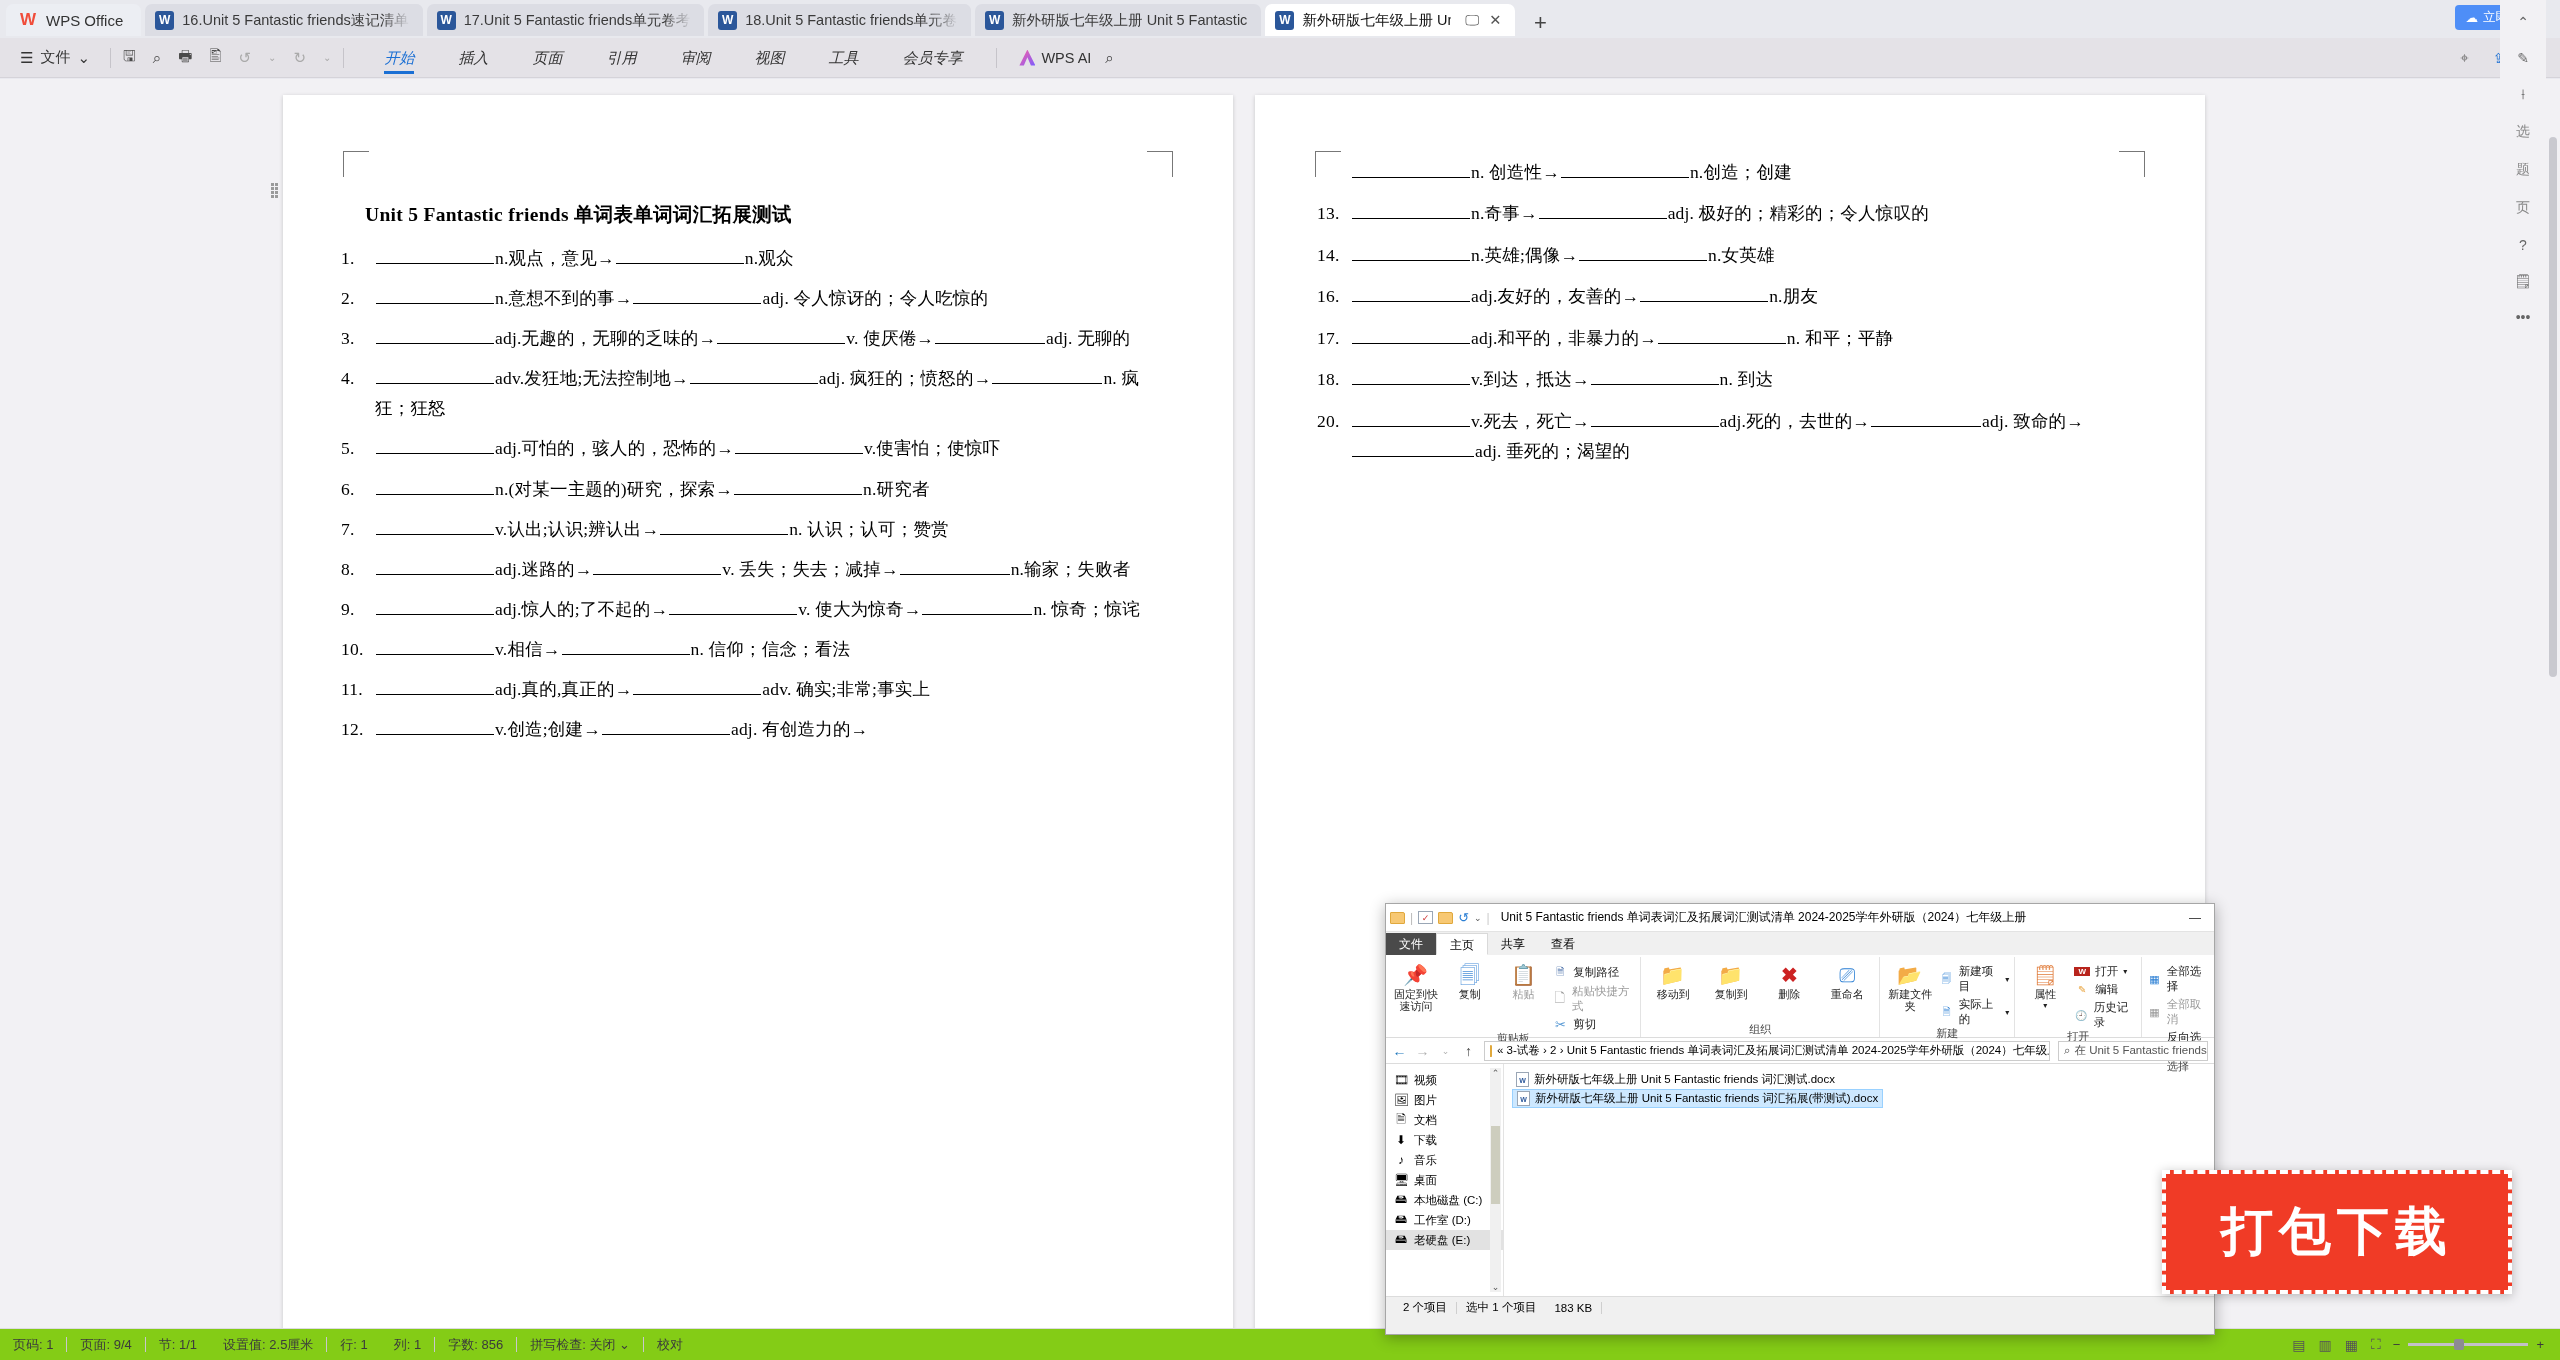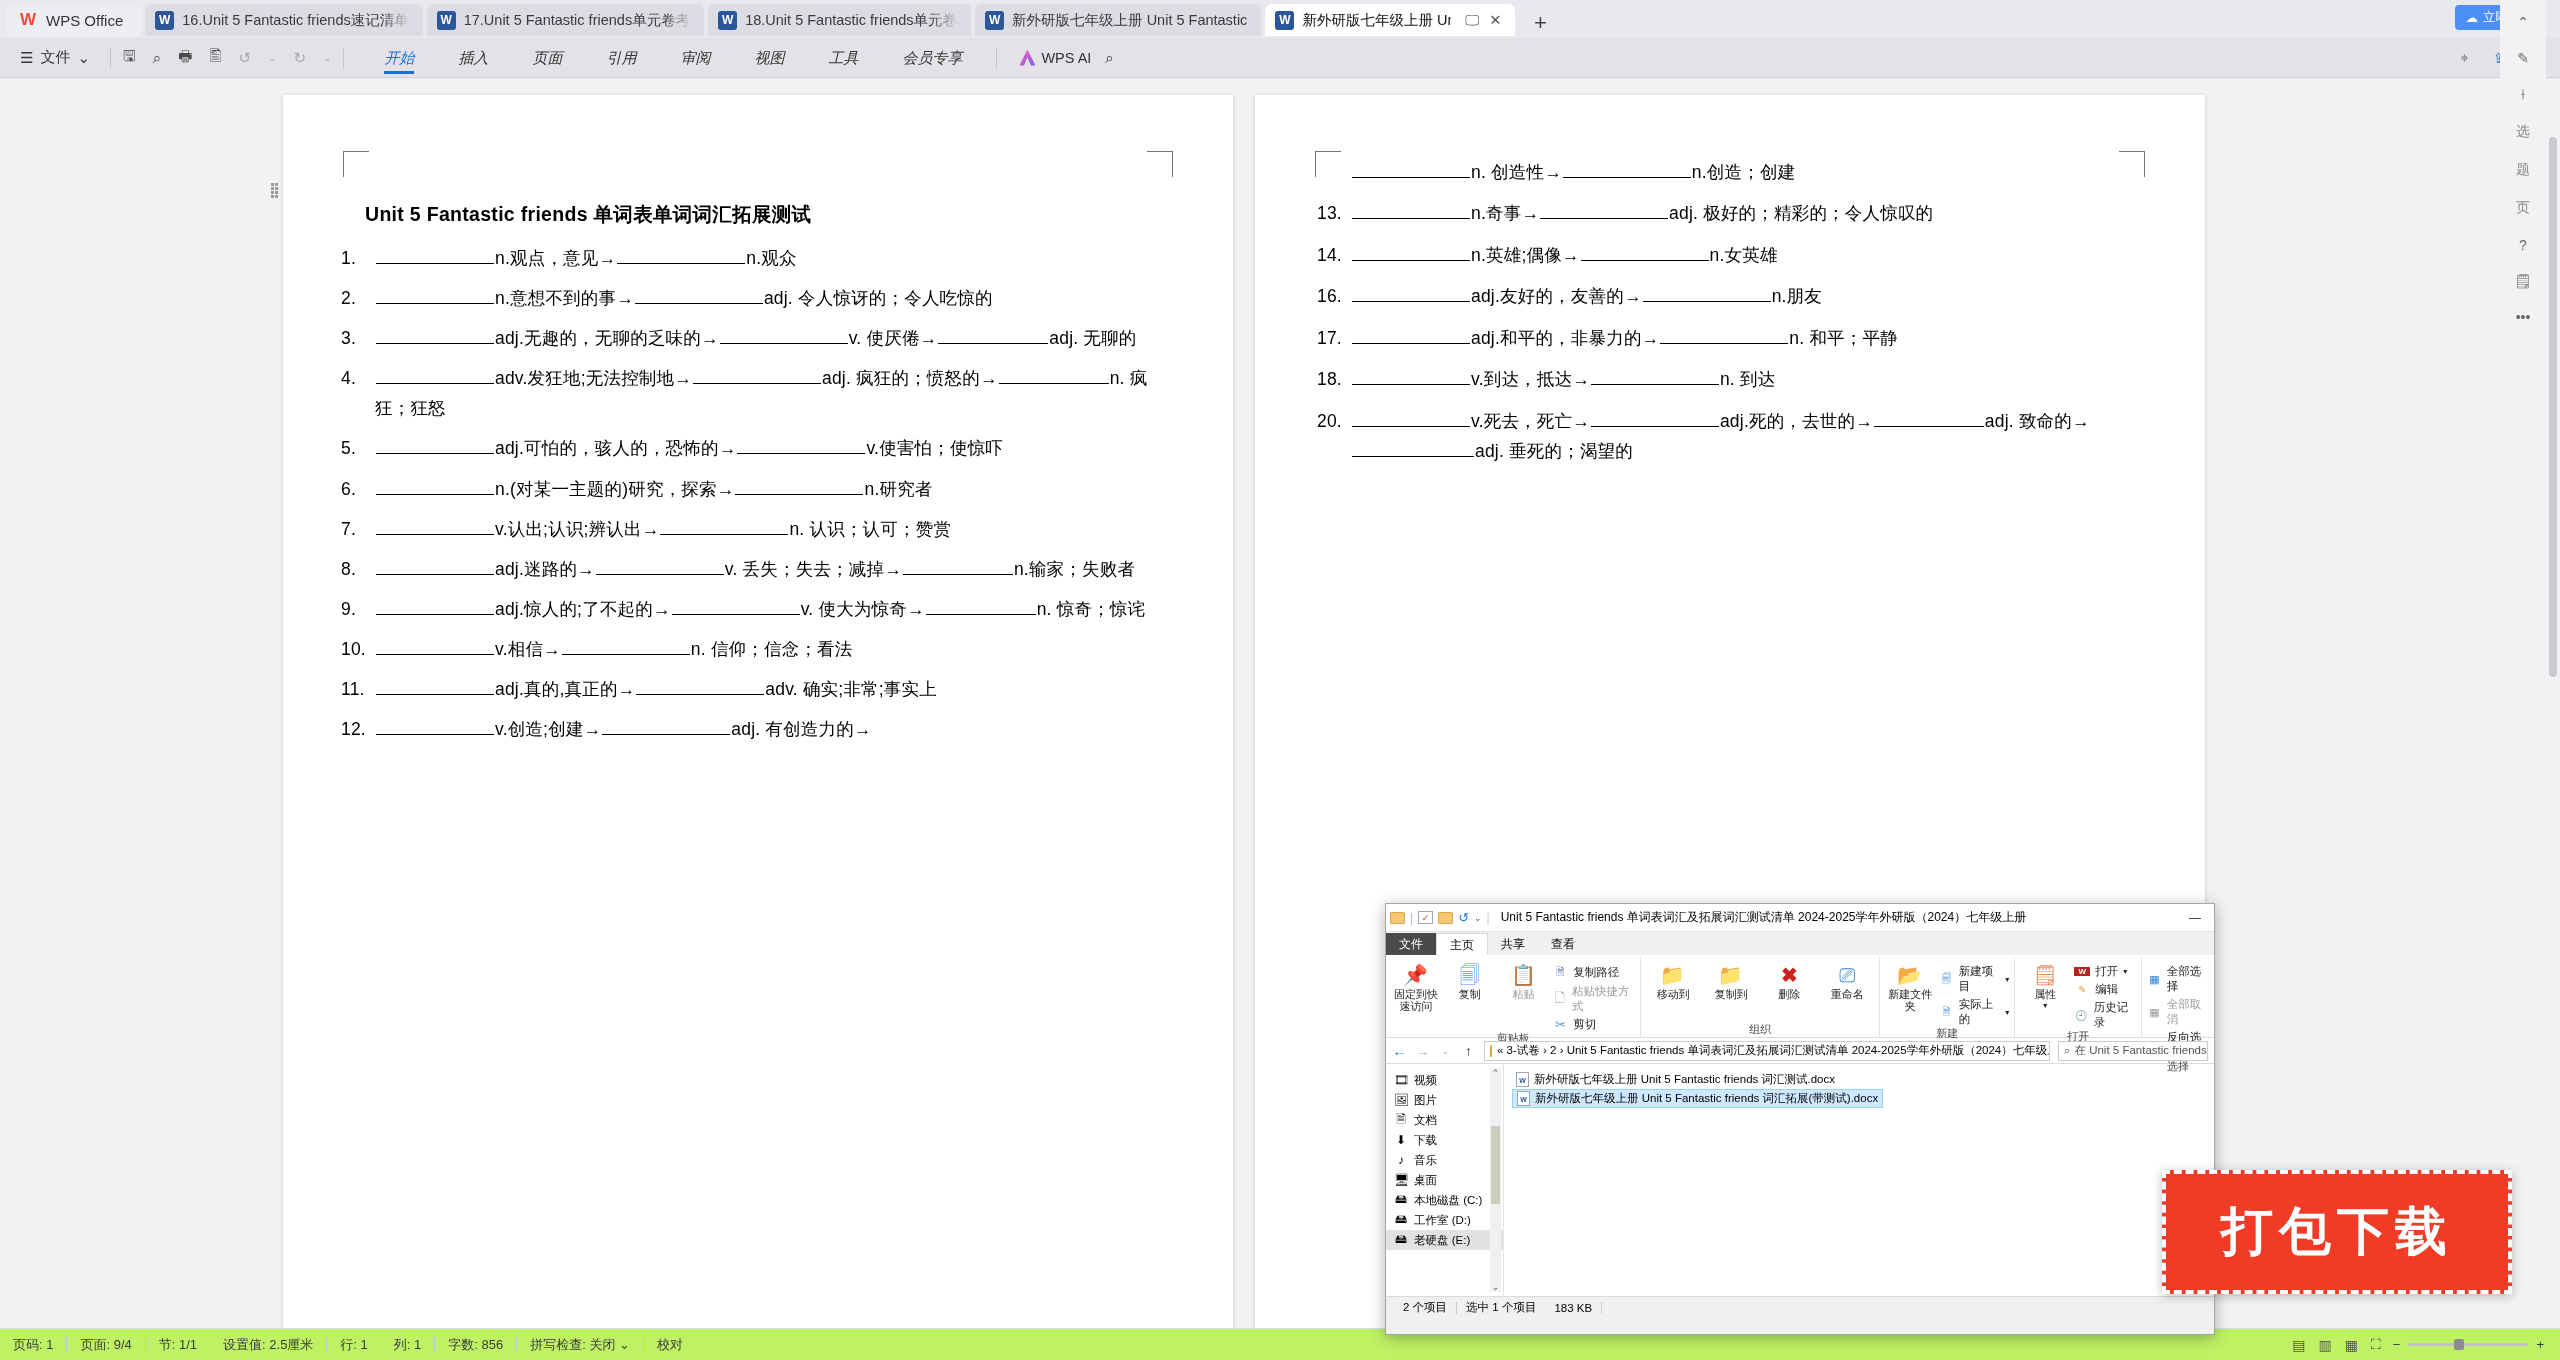--- a/index.html
+++ b/index.html
@@ -110,21 +110,21 @@
   .cm-tr { border-width:1px 1px 0 0; }
 
   .dochandle {
     position:absolute; left:-12px; top:88px; width:9px; height:16px;
     display:grid; grid-template-columns:3px 3px; grid-template-rows:repeat(4,3px);
     gap:1px;
   }
   .dochandle i { background:#9a9a9a; display:block; width:3px; height:3px; }
 
   .docserif {
-    font-family:Liberation Sans, sans-serif;
+    font-family:Liberation Serif, serif;
     color:#000;
   }
   .doc-title {
     position:absolute; left:82px; top:106px; width:790px;
     font-size:19.5px; font-weight:bold; letter-spacing:.3px;
   }
   .qlist { position:absolute; left:58px; top:148px; width:830px; }
   .qrow {
     display:flex; font-size:17.5px; line-height:1.72;
     margin-bottom:10px; letter-spacing:.2px;
@@ -151,21 +151,21 @@
     position:absolute; right:14px; top:0; width:46px; height:1249px;
     background:#f2f1f4; display:flex; flex-direction:column;
     align-items:center; padding-top:14px; gap:20px;
     font-size:14px; color:#666;
   }
   #rightrail .ra { color:#888; }
 
   
   #statusbar {
     position:absolute; left:0; bottom:0; width:2560px; height:32px;
-    background:#bef264; border-top:1px solid #dddbe1;
+    background:#84cc16; border-top:1px solid #dddbe1;
     display:flex; align-items:center; font-size:13px; color:#3b3b3b;
   }
   #statusbar .sitem { padding:0 13px; white-space:nowrap; }
   #statusbar .sdiv { width:1px; height:15px; background:#c9c7cd; }
   .status-right { margin-left:auto; display:flex; align-items:center; gap:12px; padding-right:16px; }
   .zoomslider { display:flex; align-items:center; gap:8px; }
   .zs-track { width:120px; height:3px; background:#c3c1c8; position:relative; }
   .zs-knob { position:absolute; left:46px; top:-4px; width:10px; height:11px; background:#8d8b92; border-radius:2px;}
   .viewicons { display:flex; align-items:center; gap:13px; color:#555; font-size:14px; }
 

